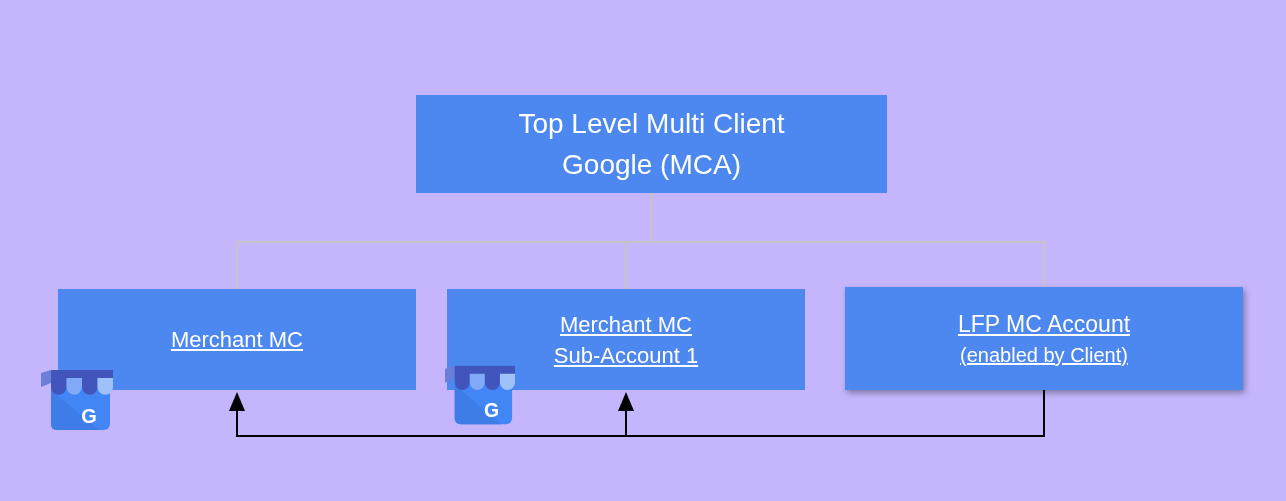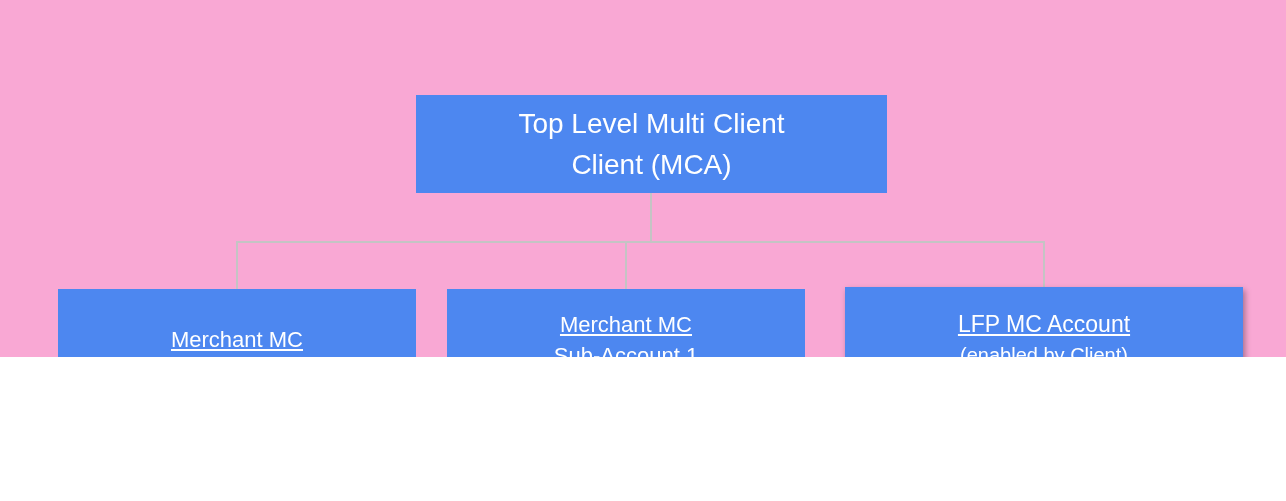--- a/index.html
+++ b/index.html
@@ -1,20 +1,20 @@
 <!DOCTYPE html>
 <html style="--node-fill: #4d87f0; --node-text: #ffffff; --tree-connector: #c4c4c4; --flow-connector: #000000; --gmb-fold: #6b7fd9; --gmb-awning-dark: #4155bd; --gmb-awning-light: #80a9f7; --gmb-awning-light2: #9dc1f8; --gmb-body: #4285f4; --gmb-body-shade: #3e7ce8; --gmb-letter-color: #ffffff;"><head>
 <meta charset="utf-8">
 <style>
   html, body { margin: 0; padding: 0; background: #ffffff; }
   .canvas {
     position: relative;
     width: 1286px;
-    height: 357px;
-    background: #f9a8d4;
+    height: 501px;
+    background: #c4b5fd;
     font-family: "Liberation Sans", sans-serif;
     overflow: hidden;
   }
   .node {
     position: absolute;
     background: var(--node-fill, #4d87f0);
     color: var(--node-text, #ffffff);
     display: flex;
     flex-direction: column;
     align-items: center;
@@ -56,21 +56,21 @@
     font-size: 20px;
   }
 </style>
 </head>
 <body>
 
 <div class="canvas">
 
   <div class="node node-mca">
     <div>Top Level Multi Client</div>
-    <div>Client (MCA)</div>
+    <div>Google (MCA)</div>
   </div>
 
   <div class="line v gray" style="left:650px; top:193px; height:49px;"></div>
   <div class="line h gray" style="left:236px; top:241px; width:809px;"></div>
   <div class="line v gray" style="left:236px; top:241px; height:48px;"></div>
   <div class="line v gray" style="left:625px; top:241px; height:48px;"></div>
   <div class="line v gray" style="left:1043px; top:241px; height:46px;"></div>
 
   <div class="node node-child node-sub1">
     <div>Merchant MC</div>

